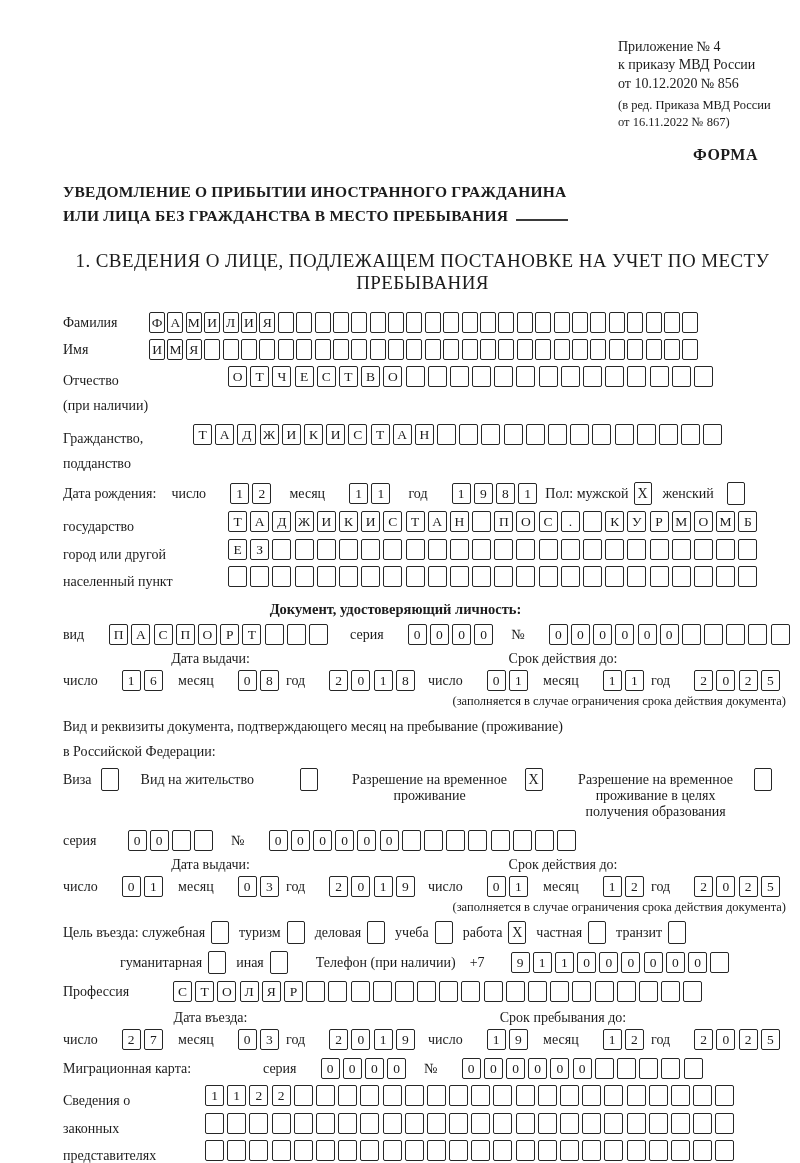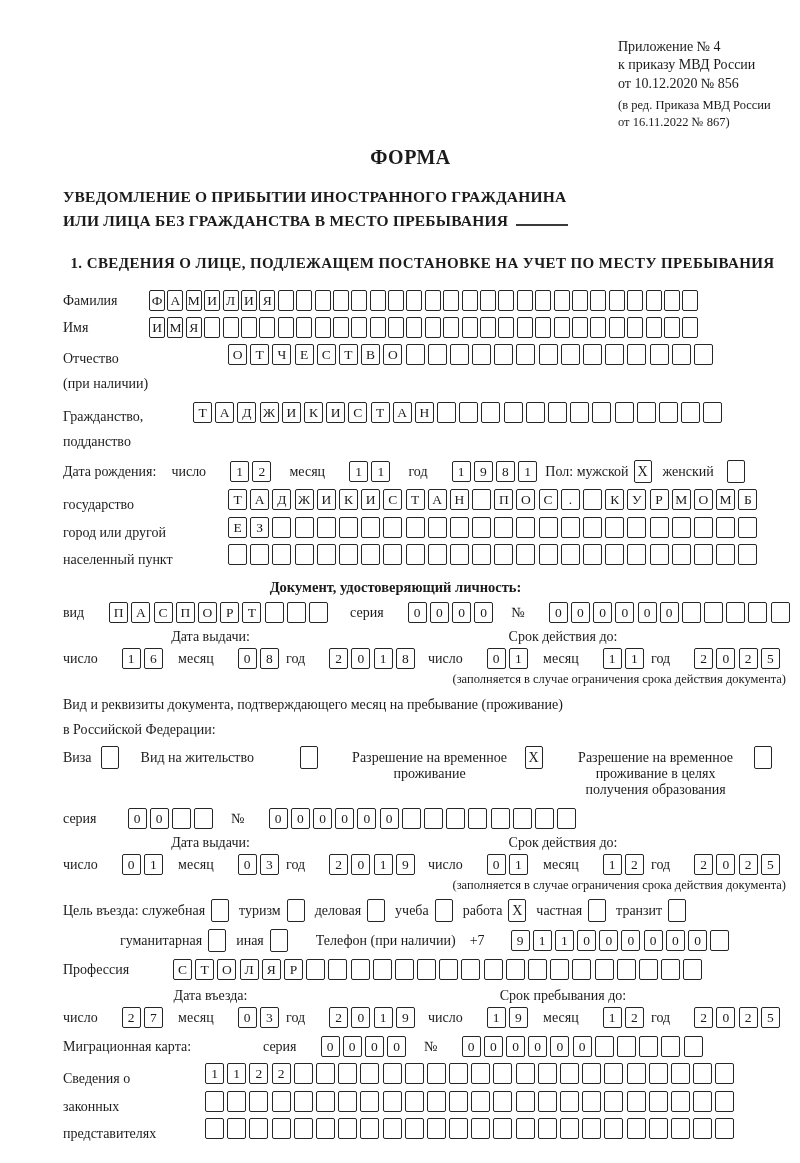--- a/index.html
+++ b/index.html
@@ -8,26 +8,26 @@
     width:800px; min-height:1163px;
     font-family:"Liberation Serif","DejaVu Serif",serif;
     color:#1b1b1b; font-size:14px;
   }
   .page { width:800px; min-height:1163px; padding:38px 12px 20px 63px; position:relative; }
 
   
   .ref-block { margin-left:555px; width:180px; line-height:1.32; }
   .ref-block .small { font-size:12.5px; }
   .ref-block .gap-top { margin-top:4px; }
-  .form-label { text-align:center; padding-right:30px; font-weight:bold; font-size:20px; margin-top:16px; letter-spacing:.5px; }
+  .form-label { text-align:right; padding-right:30px; font-weight:bold; font-size:16px; margin-top:16px; letter-spacing:.5px; }
 
   .title { font-weight:bold; font-size:15.5px; margin-top:16px; line-height:1.55; letter-spacing:.2px; }
   .blank-line { display:inline-block; width:52px; border-bottom:2px solid #3a3a3a; height:12px; margin-left:8px; }
 
-  .sec-heading { text-align:center; font-weight:bold; font-size:15px; margin:22px 0 18px -6px; letter-spacing:.4px; }
+  .sec-heading { text-align:center; font-weight:normal; font-size:19px; margin:22px 0 18px -6px; letter-spacing:.4px; }
 
   
   .cell {
     display:inline-block; width:16px; height:21px; border:1.6px solid #262626;
     border-radius:2px; margin-right:2.4px; text-align:center; font-size:13.5px;
     line-height:19px; vertical-align:middle; background:#fff;
   }
   .cell.lg { width:19px; margin-right:3.2px; }
   .boxes { white-space:nowrap; display:inline-block; vertical-align:top;padding-left:20px; }
 

